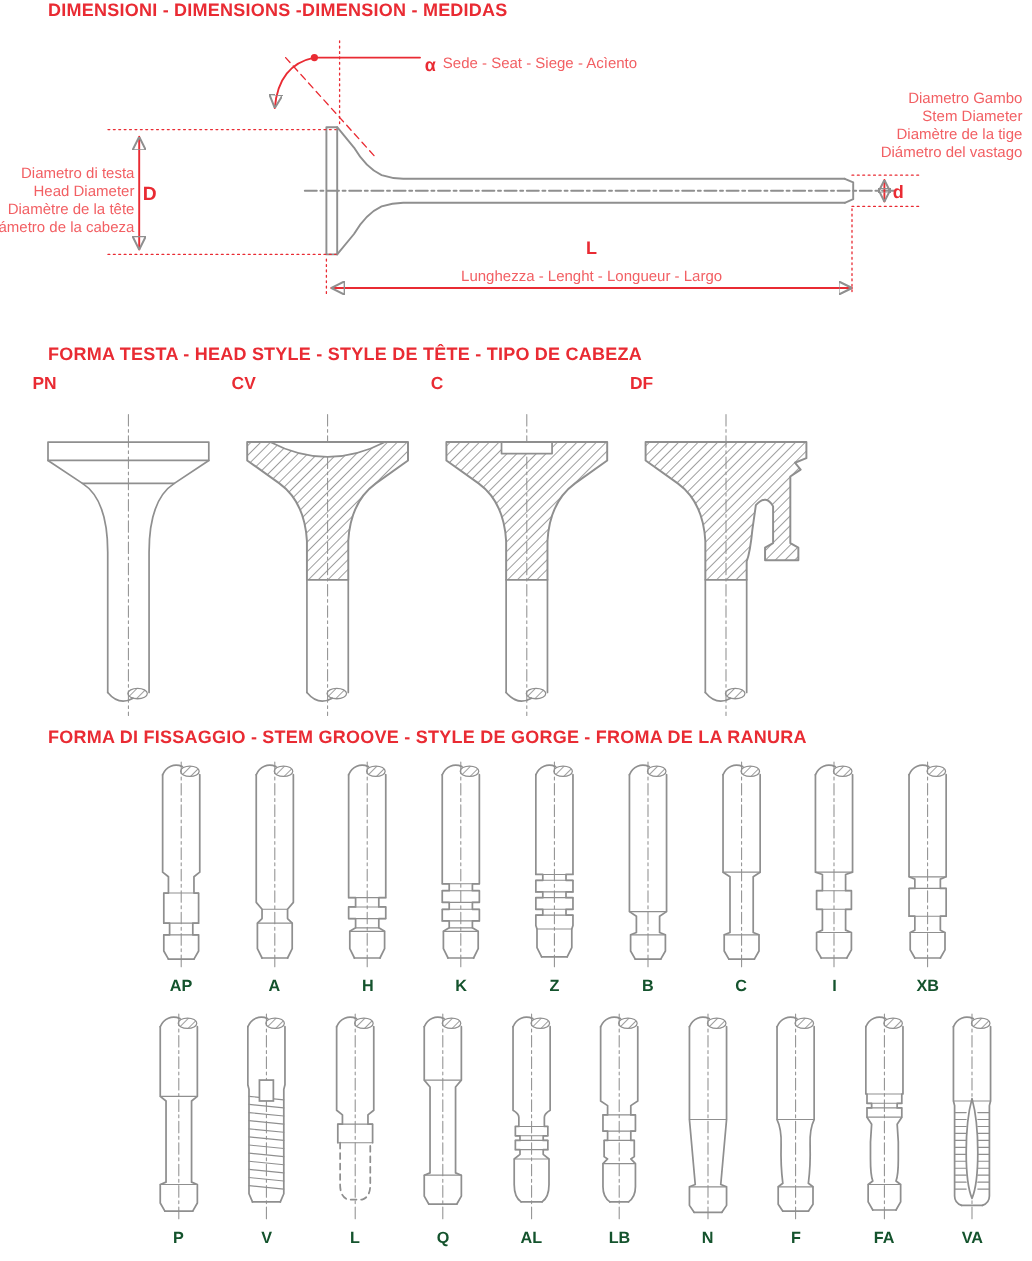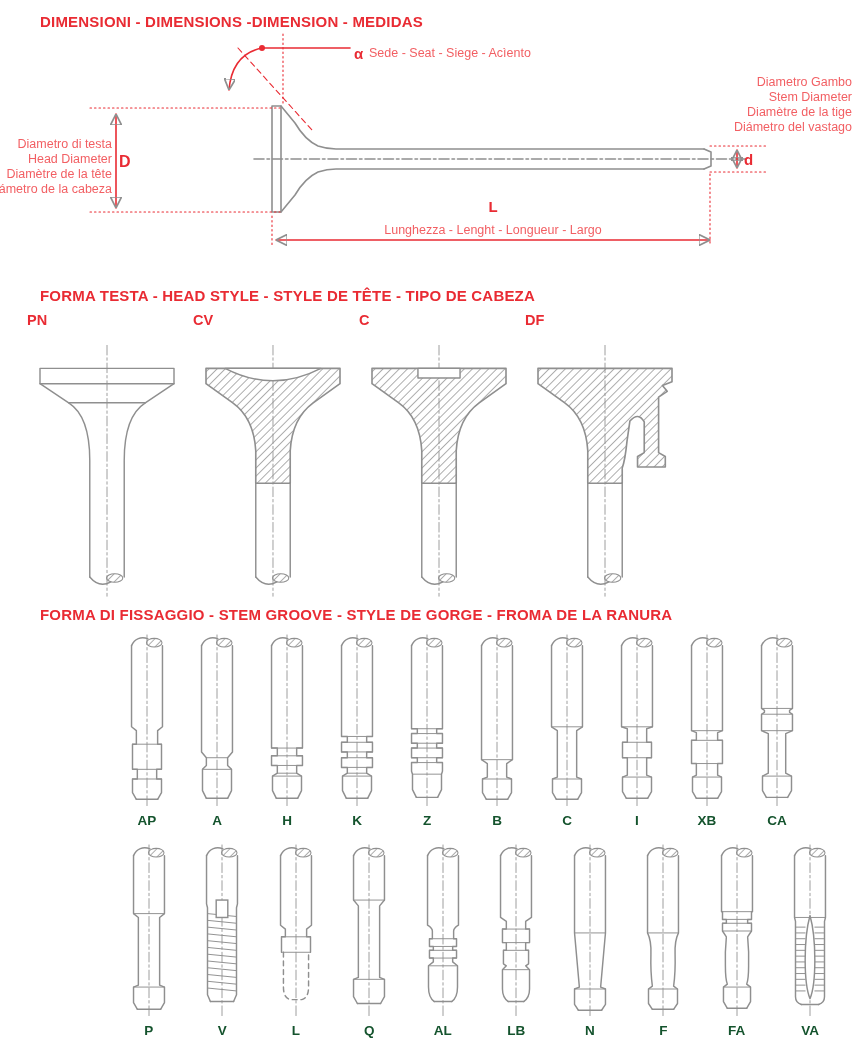--- a/index.html
+++ b/index.html
@@ -38,21 +38,21 @@
 <body>
 
 <svg style="position:absolute;width:0;height:0" aria-hidden="true">
   <defs>
     <pattern id="hatch" width="6" height="6" patternUnits="userSpaceOnUse" patternTransform="rotate(45)">
       <line x1="0" y1="0" x2="0" y2="6" stroke="#9d9d9d" stroke-width="1.2"></line>
     </pattern>
   </defs>
 </svg>
 
-<div class="sec-title" style="top:13px">DIMENSIONI - DIMENSIONS -DIMENSION - MEDIDAS</div>
+<div class="sec-title" style="top:0">DIMENSIONI - DIMENSIONS -DIMENSION - MEDIDAS</div>
 
 <svg width="860" height="240" viewBox="0 0 860 240" style="position:absolute;top:28px;left:0">
   <defs>
     <marker id="ar" viewBox="0 0 10 10" refX="10" refY="5" markerWidth="7" markerHeight="7" orient="auto-start-reverse">
       <path d="M0,0 L10,5 L0,10 Z" fill="#e92b33" stroke="none"></path>
     </marker>
   </defs>
   <g>
     <path class="g" d="M272,78 V184 M281,78 V184 M272,78 H281 M272,184 H281"></path>
     <path class="g" d="M281,78 L295,95 Q305,112 318,118 Q327,121 336,121 H704 M281,184 L295,167 Q305,150 318,144 Q327,141 336,141 H704"></path>
@@ -255,32 +255,20 @@
         <path d="M14,12 C17,5 24,2 31,5"></path>
         <ellipse class="he" cx="37.5" cy="9" rx="8" ry="4.5"></ellipse>
       <path d="M14,12 V100 L19,102 V110 L14,110 V134 L19,134 V146 L15,148 V163 L19,170"></path>
       <path d="M46,12 V100 L41,102 V110 L46,110 V134 L41,134 V146 L45,148 V163 L41,170"></path>
       <path d="M19,170 H41"></path>
         <path class="thin" d="M14,100 H46 M14,110 H46 M14,134 H46 M15,148 H45"></path>
     </svg>
     <div class="glabel">XB</div>
   </div>
 
-  <div class="gcol">
-    <svg width="58" height="174" viewBox="0 0 60 180">
-      <path class="cl" d="M30,1 V179"></path>
-        <path d="M14,12 C17,5 24,2 31,5"></path>
-        <ellipse class="he" cx="37.5" cy="9" rx="8" ry="4.5"></ellipse>
-      <path d="M14,12 V77 L17,79 V81 L14,83 V100 L21,103 V144 L15,147 V162 L19,169"></path>
-      <path d="M46,12 V77 L43,79 V81 L46,83 V100 L39,103 V144 L45,147 V162 L41,169"></path>
-      <path d="M19,169 H41"></path>
-        <path class="thin" d="M14,77 H46 M14,83 H46 M14,100 H46 M15,147 H45"></path>
-    </svg>
-    <div class="glabel">CA</div>
-  </div>
 </div>
 
 <div class="grow row2">
 
   <div class="gcol">
     <svg width="58" height="174" viewBox="0 0 60 180">
       <path class="cl" d="M30,1 V179"></path>
         <path d="M14,12 C17,5 24,2 31,5"></path>
         <ellipse class="he" cx="37.5" cy="9" rx="8" ry="4.5"></ellipse>
       <path d="M14,12 V72 L19,76 V146 L14,148 V164 L18,171"></path>

